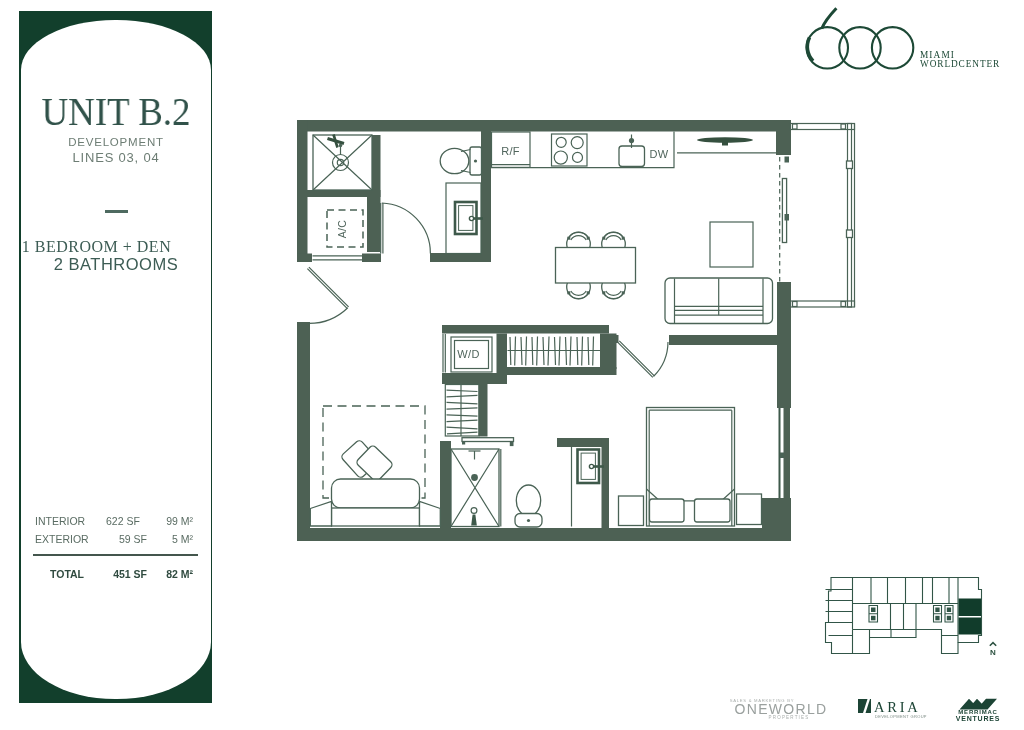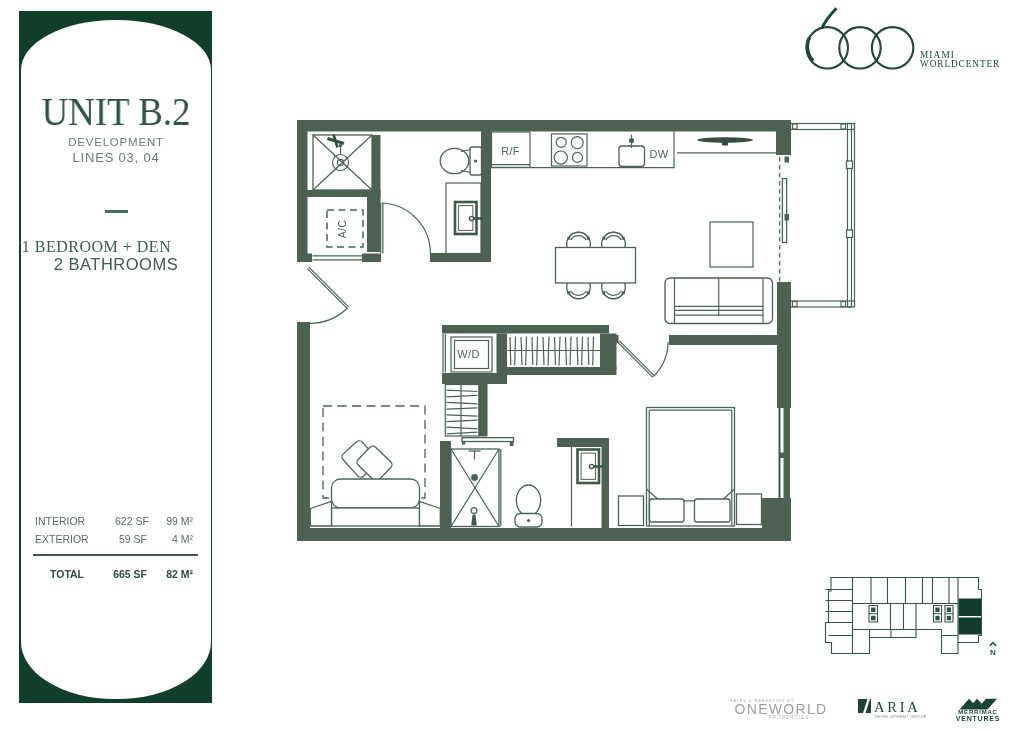--- a/index.html
+++ b/index.html
@@ -26,35 +26,35 @@
 <div class="abs" style="left:20px;top:150px;width:192px;text-align:center;font-size:13px;color:#6d7d74;letter-spacing:0.8px;">LINES 03, 04</div>
 
 <div class="abs" style="left:105px;top:209.5px;width:23px;height:2.5px;background:#4e6a60;"></div>
 
 <div class="abs" style="left:20px;top:238px;width:153px;text-align:center;font-family:'Liberation Serif',serif;font-size:16px;color:#3c5c54;letter-spacing:0.5px;">1 BEDROOM + DEN</div>
 
 <div class="abs" style="left:20px;top:255px;width:192px;text-align:center;font-family:Liberation Sans, sans-serif;font-size:16.5px;color:#3c5c54;letter-spacing:0.5px;">2 BATHROOMS</div>
 
 <div class="abs" style="left:35px;top:514.5px;width:160px;font-size:10.5px;color:#5a6c63;">
   <span style="position:absolute;left:0;">INTERIOR</span>
-  <span style="position:absolute;left:80px;width:34px;text-align:left;">622 SF</span>
+  <span style="position:absolute;left:71px;width:34px;text-align:left;">622 SF</span>
   <span style="position:absolute;left:120px;width:38px;text-align:right;">99 M²</span>
 </div>
 
 <div class="abs" style="left:35px;top:532.5px;width:160px;font-size:10.5px;color:#5a6c63;">
   <span style="position:absolute;left:0;">EXTERIOR</span>
   <span style="position:absolute;left:78px;width:34px;text-align:right;">59 SF</span>
-  <span style="position:absolute;left:120px;width:38px;text-align:right;">4 M²</span>
+  <span style="position:absolute;left:120px;width:38px;text-align:right;">5 M²</span>
 </div>
 
 <div class="abs" style="left:33px;top:553.5px;width:165px;height:1.8px;background:#44564d;"></div>
 
 <div class="abs" style="left:35px;top:567.5px;width:160px;font-size:10.5px;font-weight:bold;color:#2f4a3f;">
   <span style="position:absolute;left:15px;">TOTAL</span>
-  <span style="position:absolute;left:76px;width:36px;text-align:right;">665 SF</span>
+  <span style="position:absolute;left:76px;width:36px;text-align:right;">451 SF</span>
   <span style="position:absolute;left:118px;width:40px;text-align:right;">82 M²</span>
 </div>
 
 <svg class="abs" style="left:0;top:0;" width="1024" height="100" viewBox="0 0 1024 100">
 
   <circle cx="827.3" cy="47.8" r="20.7" fill="none" stroke="#1d4936" stroke-width="2.1"></circle>
 
   <path d="M 809.5,37.5 A 20.7,20.7 0 0 0 813,61" fill="none" stroke="#1d4936" stroke-width="3.6"></path>
 
   <path d="M 836.4,8.2 C 829.5,15.5 824.8,21 821.8,28.6" fill="none" stroke="#1d4936" stroke-width="3"></path>

